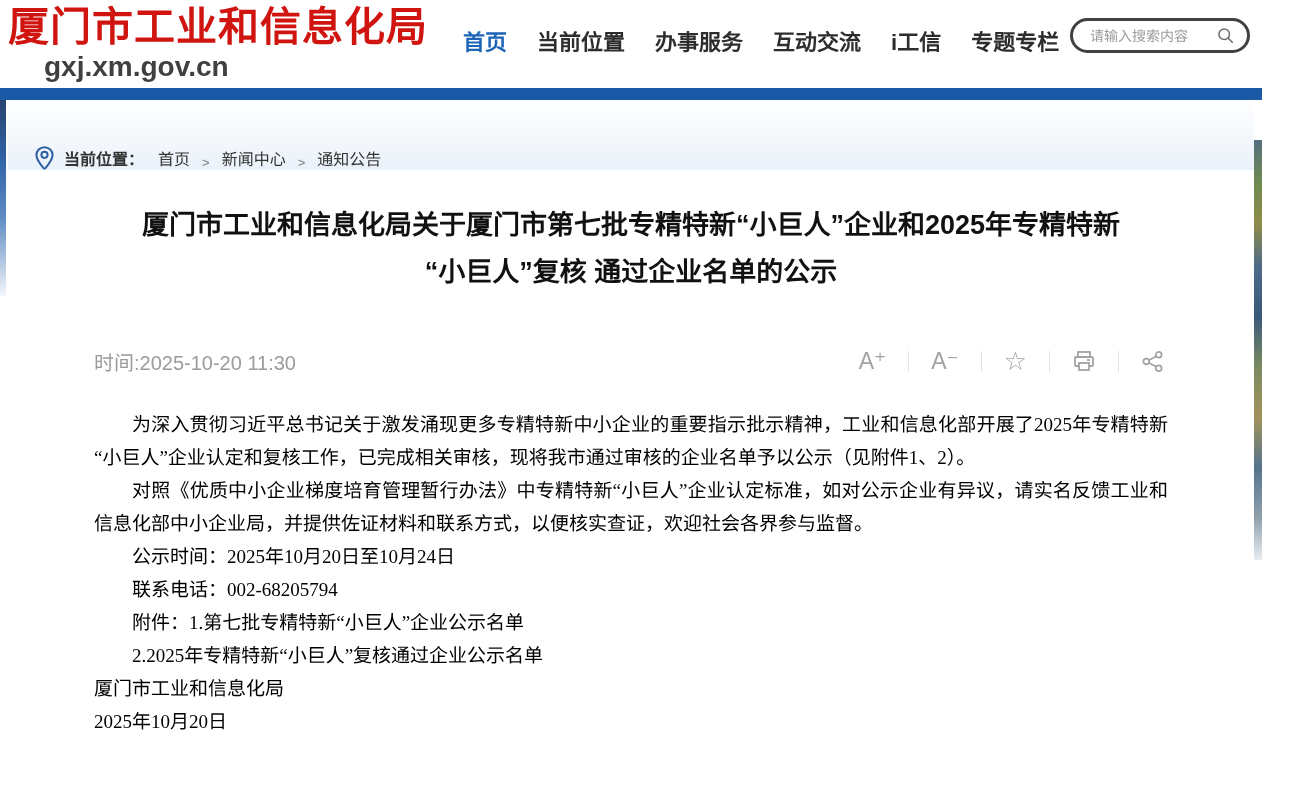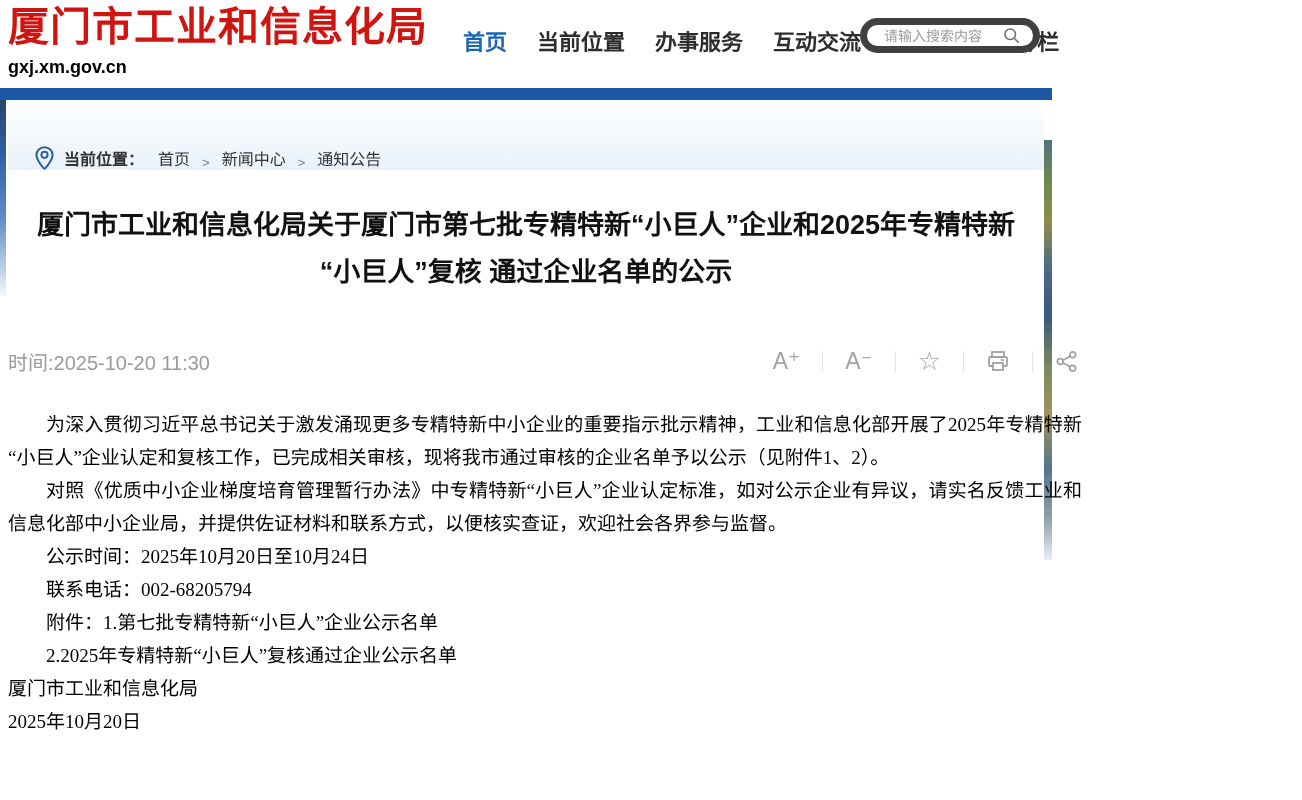--- a/index.html
+++ b/index.html
@@ -1,32 +1,32 @@
 <!DOCTYPE html>
 <html lang="zh-CN"><head>
 <meta charset="utf-8">
 <style>
   * { margin:0; padding:0; box-sizing:border-box; }
   html,body { width:1302px; height:800px; background:#fff; overflow:hidden;
               font-family:"Liberation Sans","DejaVu Sans",sans-serif; }
-  .page { position:relative; width:1052px; height:800px; background:#fff; }
+  .page { position:relative; width:1262px; height:800px; background:#fff; }
 
   
   .header { position:relative; width:100%; height:88px; background:#fff; }
   .logo-block { position:absolute; left:8px; top:2px; }
   .logo-title { font-family:"Liberation Serif","DejaVu Serif",serif; font-weight:900;
                 font-size:41px; color:#d01510; letter-spacing:1px; line-height:50px; }
-  .logo-url { font-size:18px; font-weight:700; color:#000000; line-height:26px; margin-top:2px; }
+  .logo-url { font-size:28px; font-weight:700; color:#404040; line-height:26px; margin-top:2px;margin-left:36px; }
 
   .main-nav { position:absolute; left:463px; top:24px; display:flex; align-items:center; gap:30px; }
   .nav-item { font-size:22px; font-weight:700; color:#2d2d2d; cursor:pointer; white-space:nowrap; }
   .nav-item.active { color:#1b64b8; }
 
   .search-box { position:absolute; right:12px; top:18px; width:180px; height:35px;
-                border:7px solid #404040; border-radius:18px; background:#fff;
+                border:3px solid #404040; border-radius:18px; background:#fff;
                 display:flex; align-items:center; padding:0 13px 0 17px; }
   .search-input { flex:1; border:none; outline:none; font-size:14px; color:#444; background:transparent; min-width:0; }
   .search-input::placeholder { color:#9b9b9b; }
   .search-icon { width:17px; height:17px; flex:0 0 auto; cursor:pointer; }
 
   
   .top-blue-bar { width:100%; height:12px; background:#1b59a6; }
 
   
   .bg-left-strip { position:absolute; left:0; top:100px; width:6px; height:196px; z-index:0;

